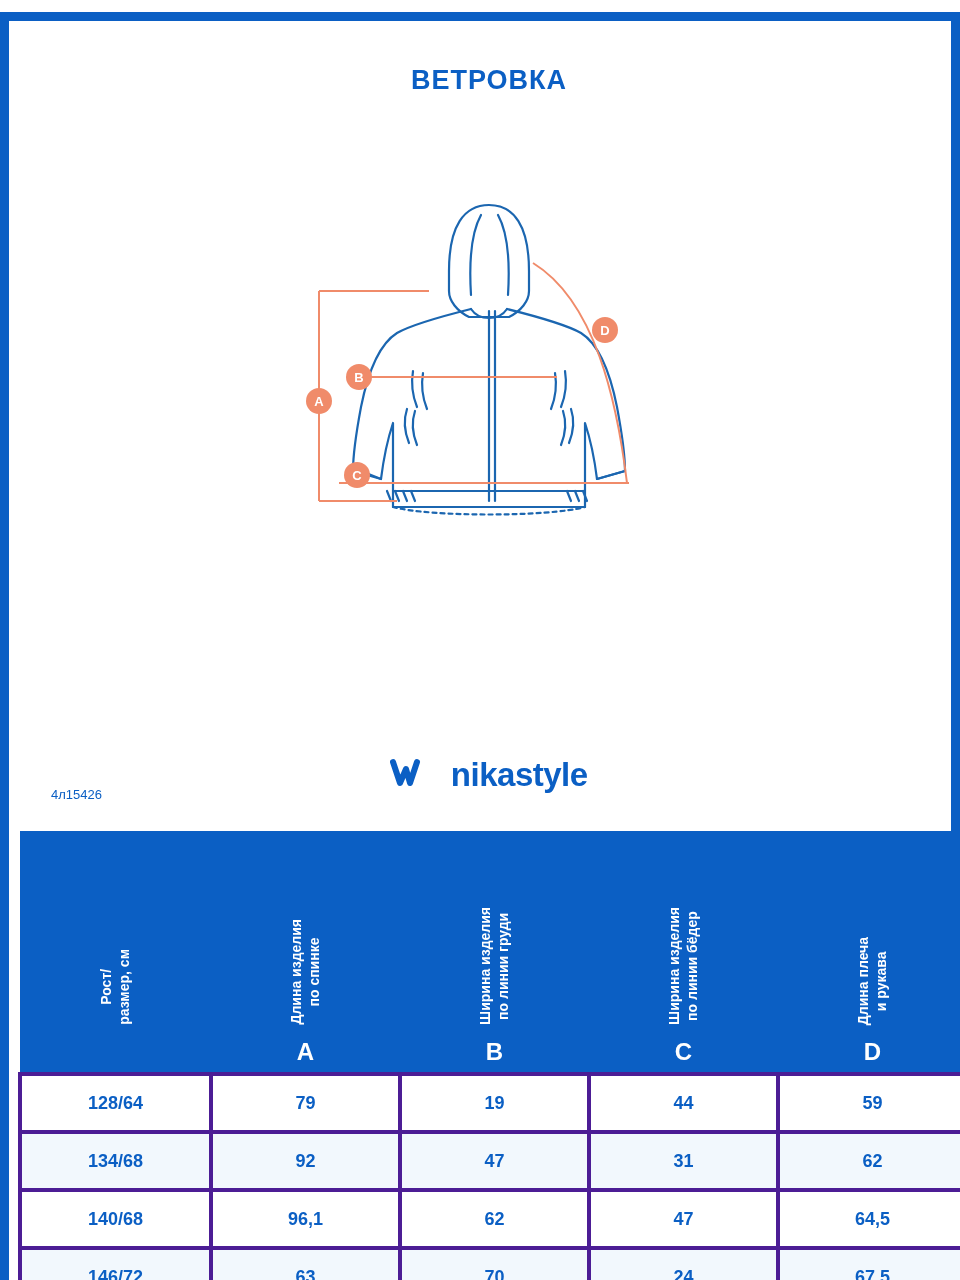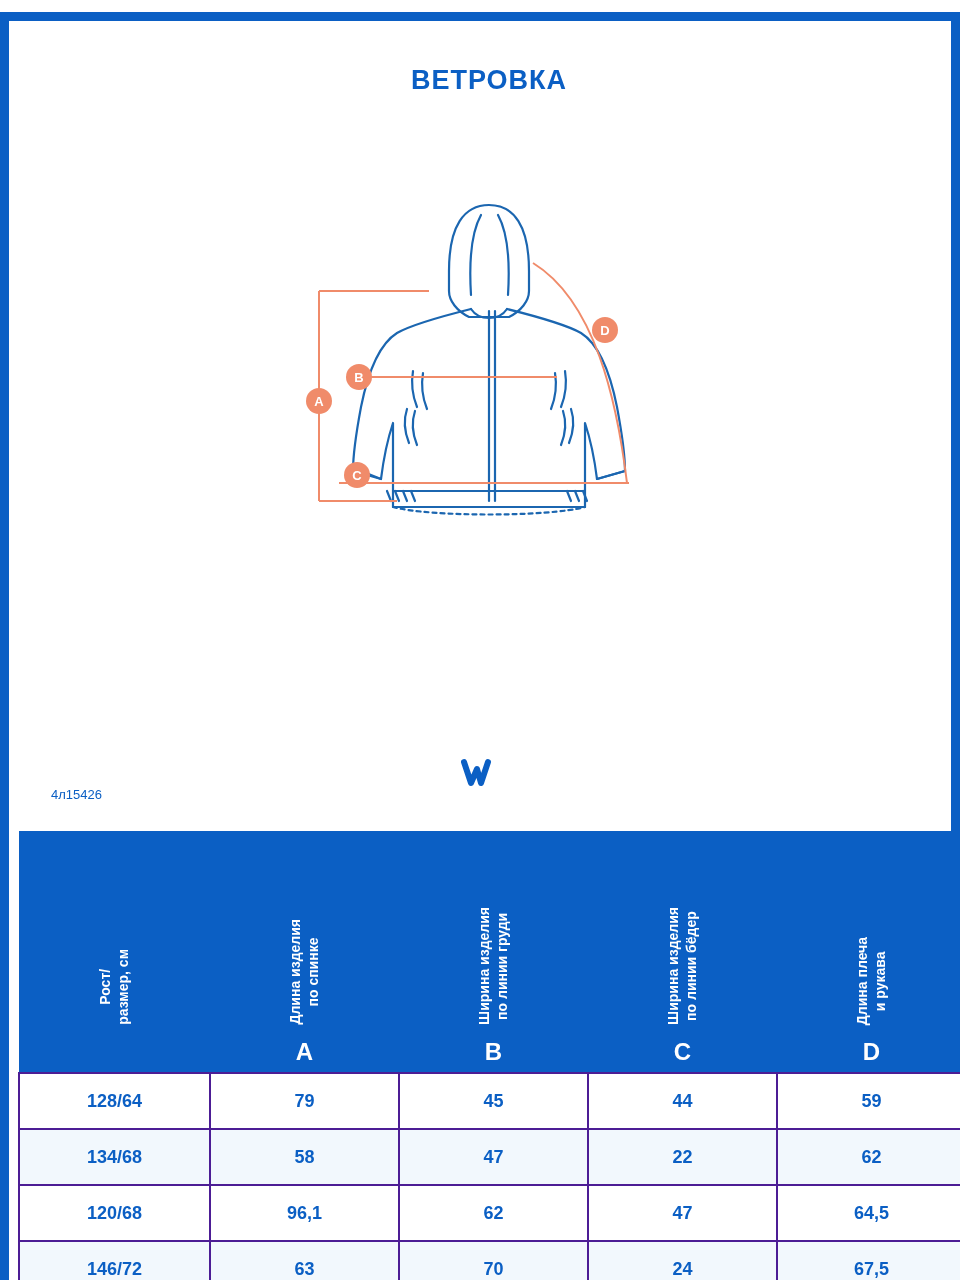--- a/index.html
+++ b/index.html
@@ -89,21 +89,21 @@
   }
   table.sizes th {
     background: #0b5fc4;
     color: #ffffff;
     border: 1px solid #0b5fc4;
     height: 240px;
     vertical-align: middle;
     padding: 0;
   }
   table.sizes td {
-    border: 2px solid #4c1d95;
+    border: 4px solid #4c1d95;
     height: 52px;
     text-align: center;
     vertical-align: middle;
     font-size: 18px;
     font-weight: bold;
     color: #0b5fc4;
     background: #ffffff;
   }
   table.sizes tr.alt td {
     background: #f2f8fd;
@@ -203,20 +203,21 @@
     </svg>
   </div>
 
   <div class="brandrow">
     <div class="logo-wrap">
       <span class="logo-mark">
         <svg width="46" height="34" viewBox="0 0 46 34" xmlns="http://www.w3.org/2000/svg">
           <path d="M3 6 L10 27 L16 13 L20 27 L27 6" fill="none" stroke="#0b5fc4" stroke-width="6" stroke-linejoin="round" stroke-linecap="round"></path>
         </svg>
       </span>
+      <span class="logo-text">nikastyle</span>
     </div>
   </div>
 
   <div class="article">4л15426</div>
 
   <table class="sizes">
     <thead>
       <tr>
         <th style="width:190px">
           <div class="colwrap noletter">
@@ -252,33 +253,33 @@
 и рукава</div>
             <div class="colletter">D</div>
           </div>
         </th>
       </tr>
     </thead>
     <tbody>
       <tr>
         <td>128/64</td>
         <td>79</td>
-        <td>45</td>
+        <td>19</td>
         <td>44</td>
         <td>59</td>
       </tr>
       <tr class="alt">
         <td>134/68</td>
-        <td>58</td>
+        <td>92</td>
         <td>47</td>
-        <td>22</td>
+        <td>31</td>
         <td>62</td>
       </tr>
       <tr>
-        <td>120/68</td>
+        <td>140/68</td>
         <td>96,1</td>
         <td>62</td>
         <td>47</td>
         <td>64,5</td>
       </tr>
       <tr class="alt">
         <td>146/72</td>
         <td>63</td>
         <td>70</td>
         <td>24</td>

